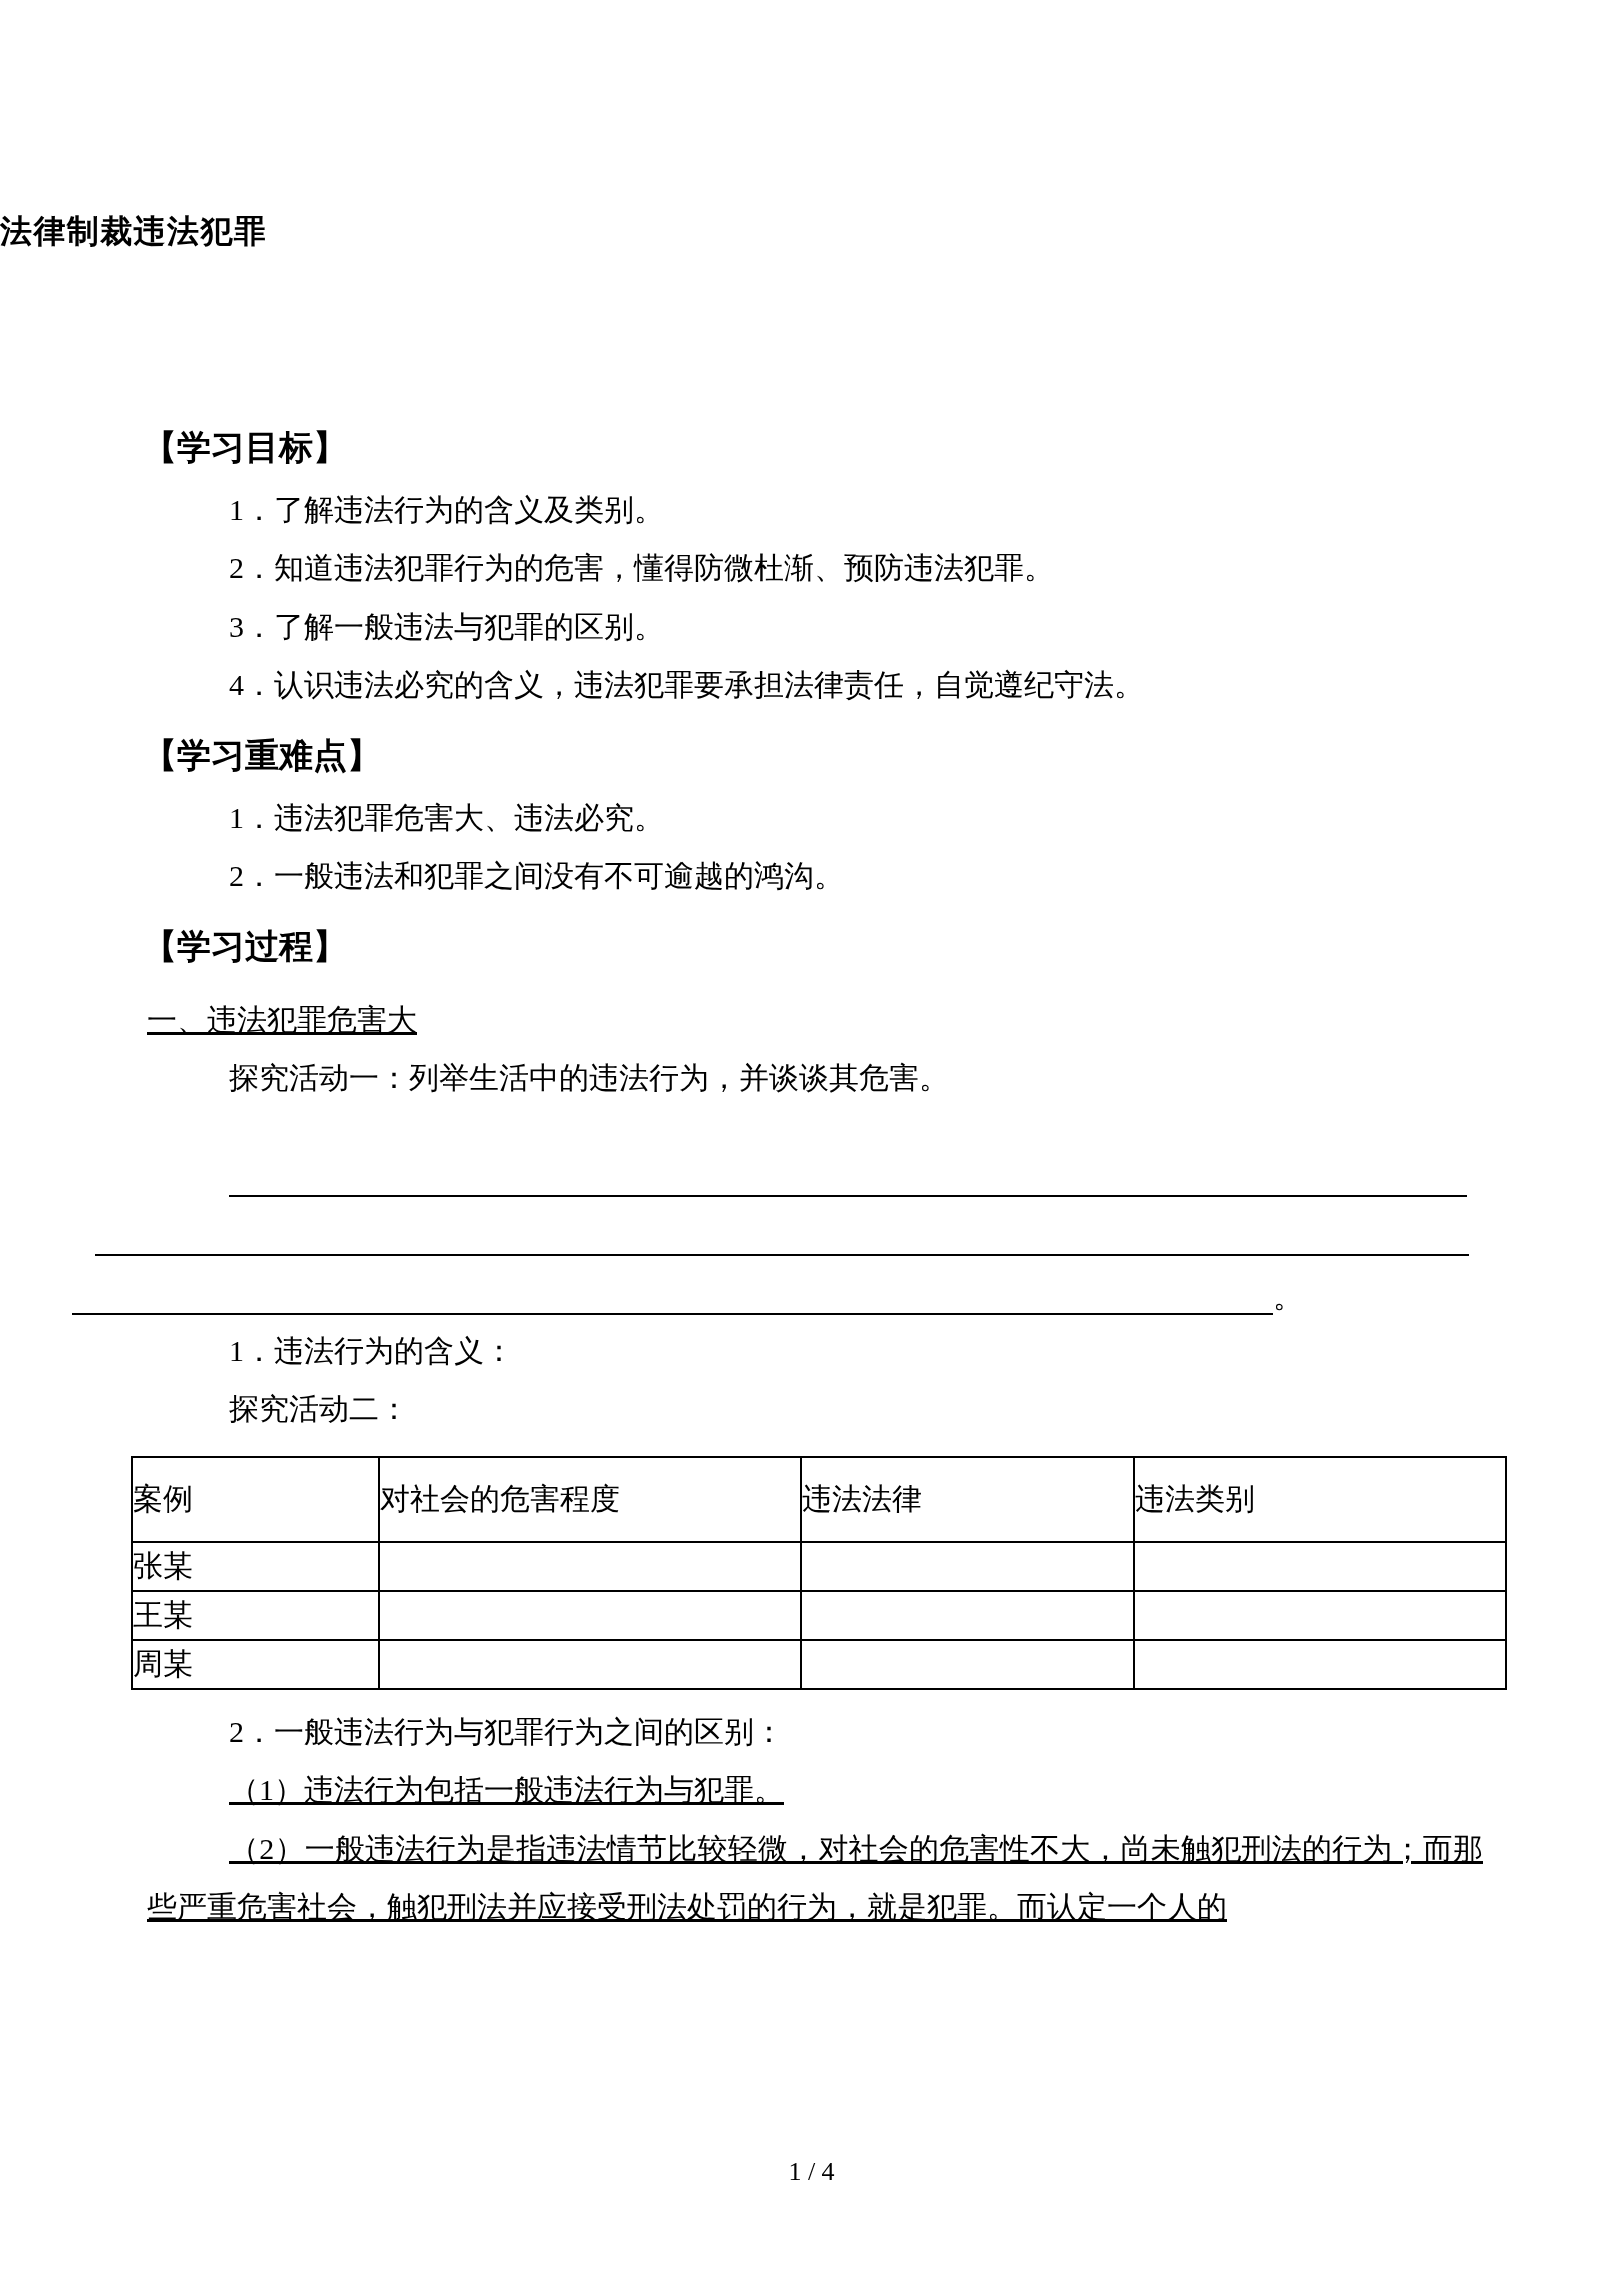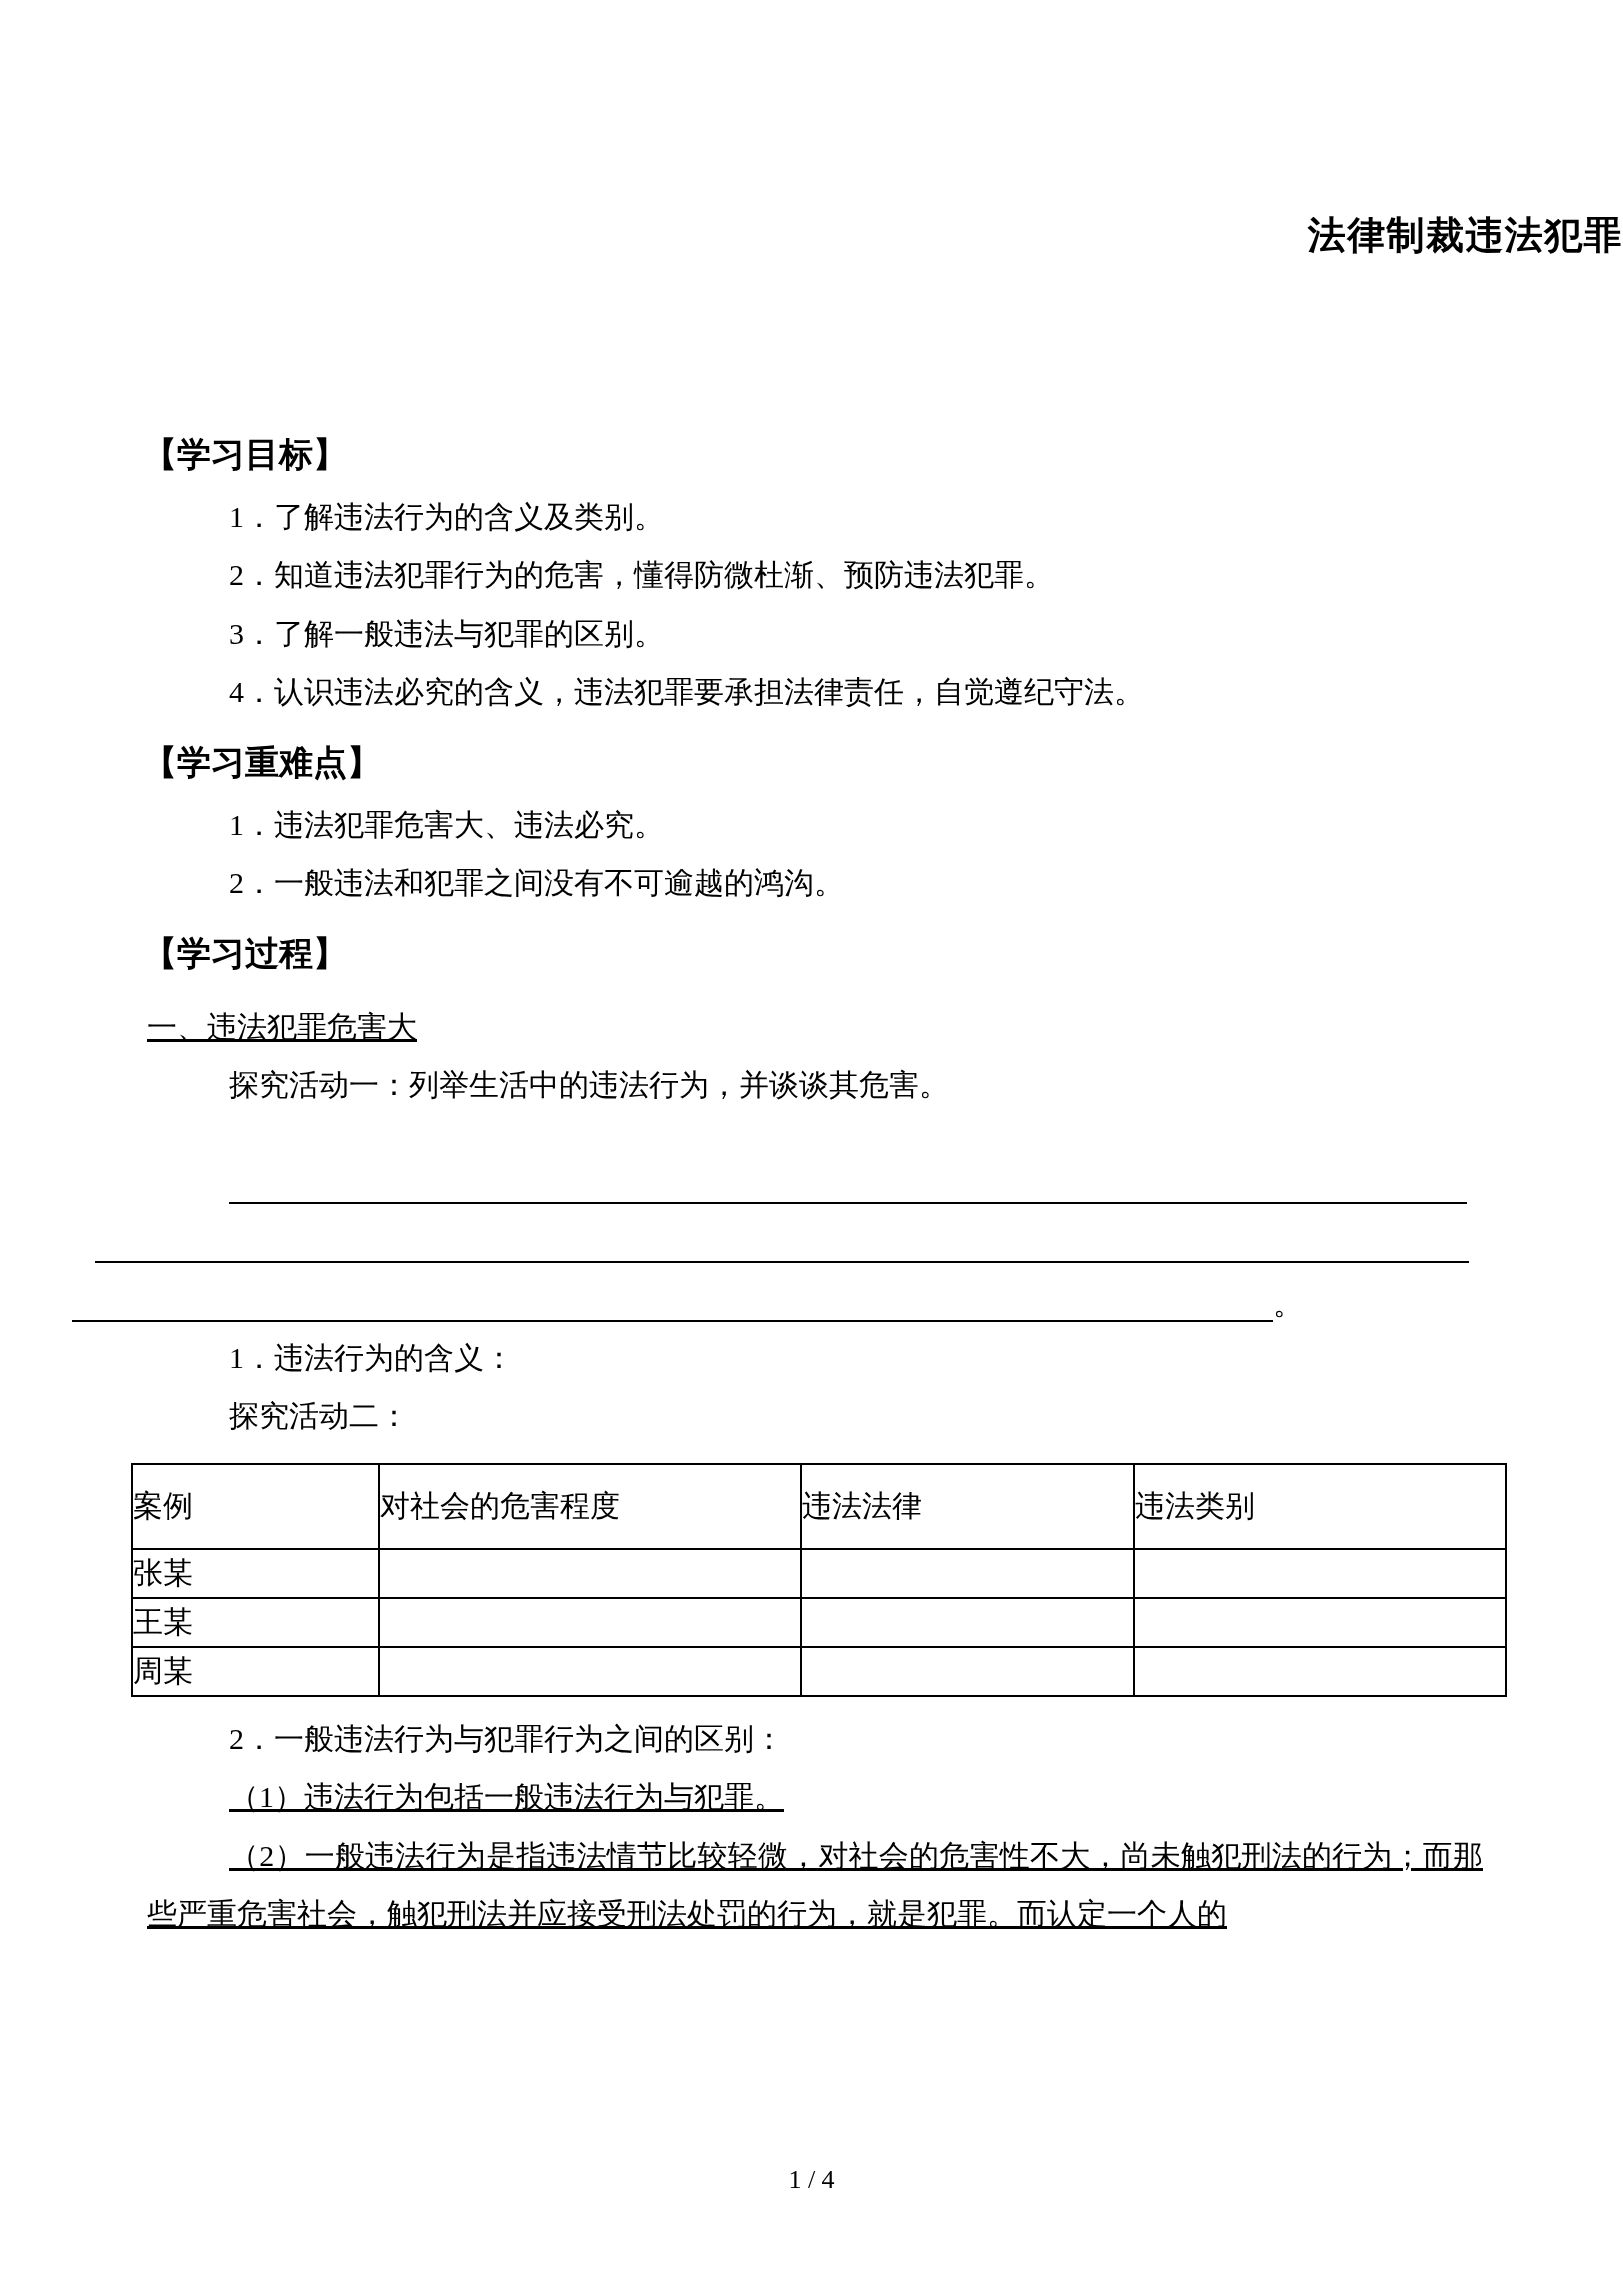--- a/index.html
+++ b/index.html
@@ -9,22 +9,22 @@
     width: 1623px;
     height: 2295px;
     margin: 0 auto;
     background: #ffffff;
     color: #000000;
     font-family: "Liberation Serif", "DejaVu Serif", serif;
     overflow: hidden;
   }
   .title {
     padding-top: 210px;
-    text-align: right;
-    font-size: 38px;
+    text-align: left;
+    font-size: 32px;
     font-weight: 700;
     letter-spacing: 1.4px;
   }
   .heading {
     font-size: 34px;
     font-weight: 700;
     line-height: 1.9;
     margin-left: 143px;
   }
   .heading.first { margin-top: 162px; }
@@ -74,21 +74,21 @@
   .col-type { width: 372px; }
   .para {
     max-width: 1336px;
     text-align: justify;
     text-indent: 82px;
   }
   .para-tight { max-width: 1326px; }
   .after-table { margin-top: 12.3px; }
   .footer {
     position: absolute;
-    bottom: 100px;
+    bottom: 108px;
     left: 0;
     width: 100%;
     text-align: center;
     font-size: 26px;
   }
 </style>
 </head>
 <body>
 
 <div class="page">

